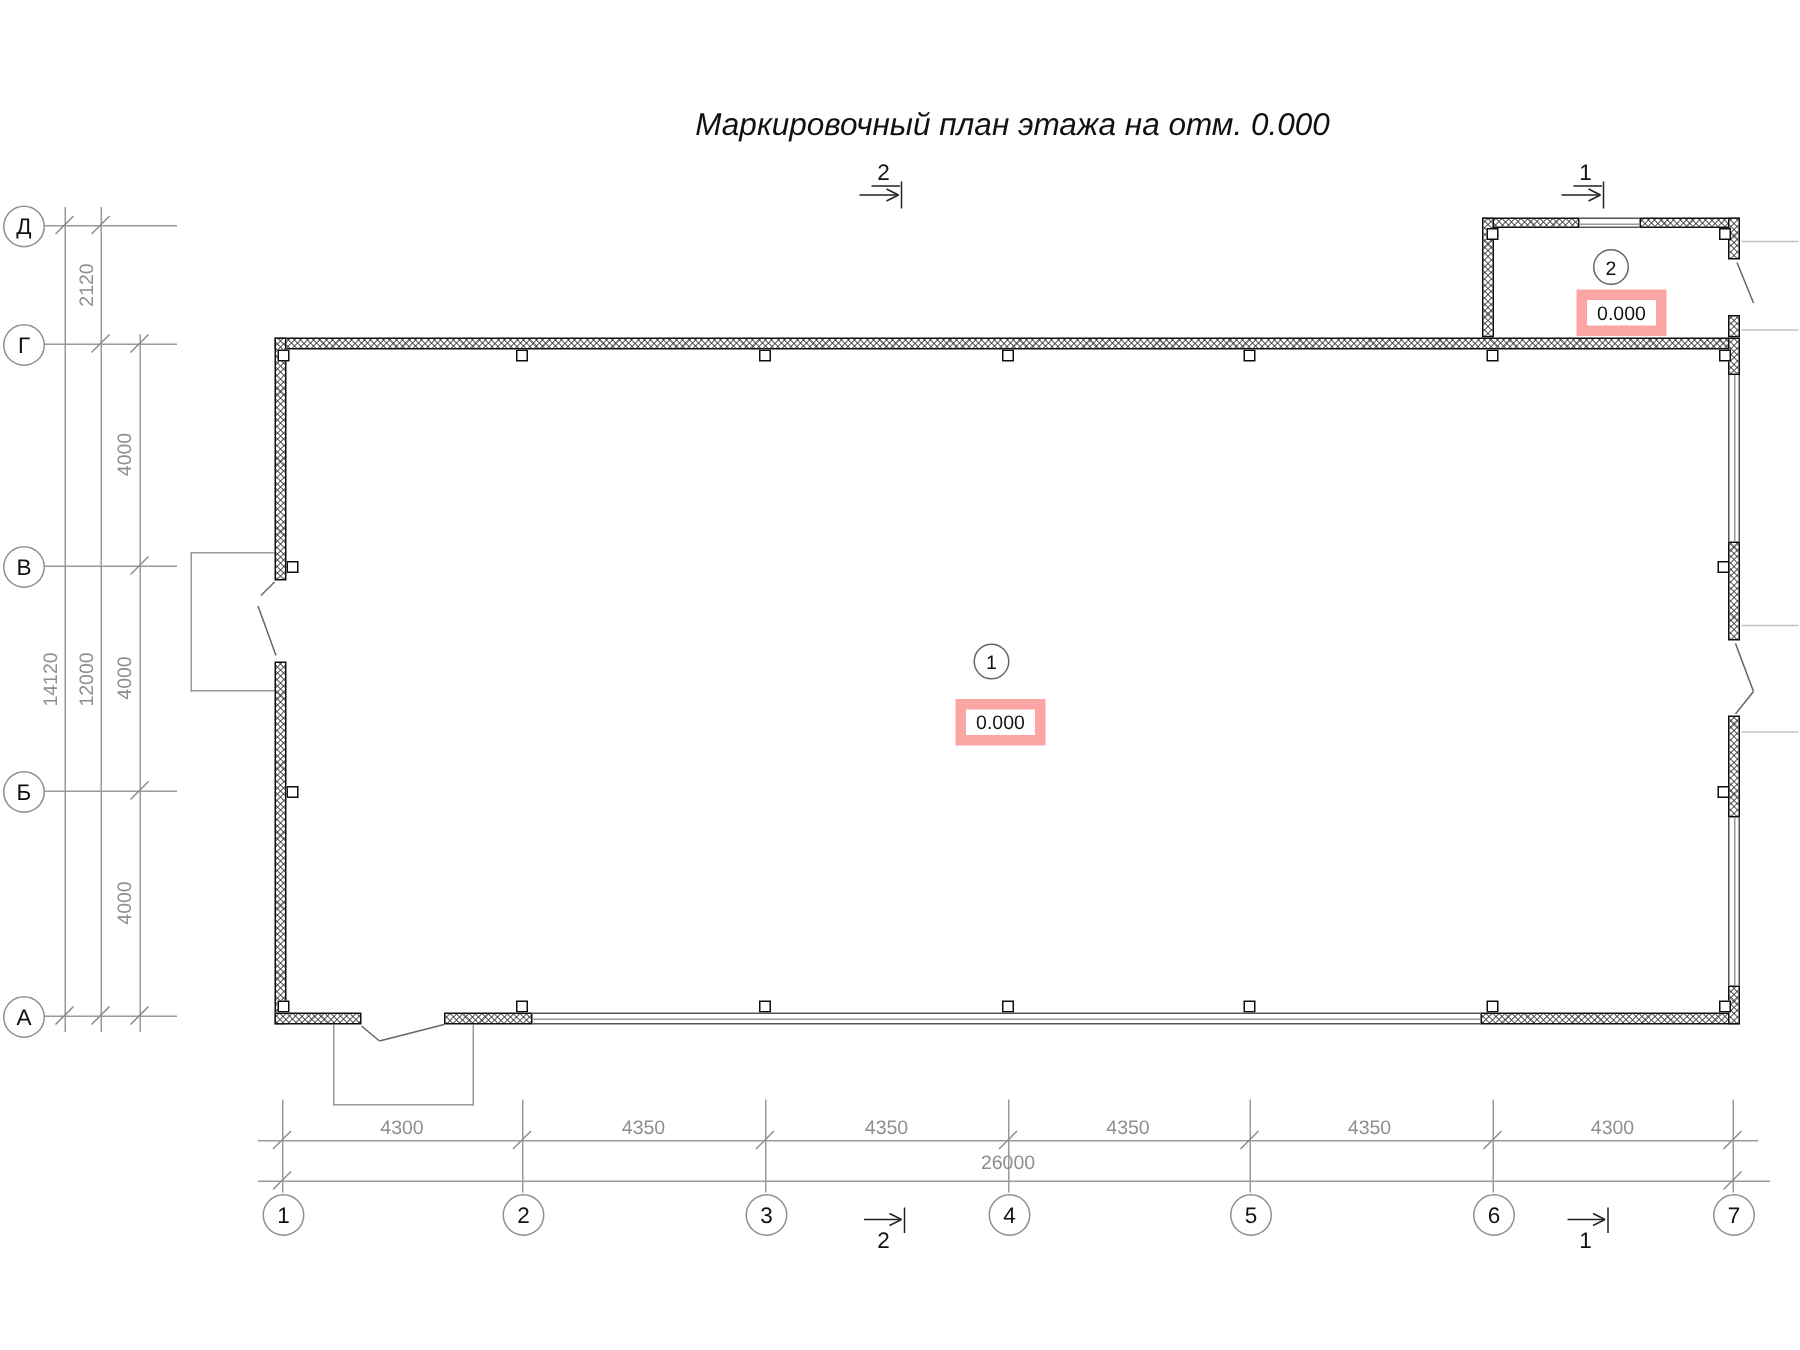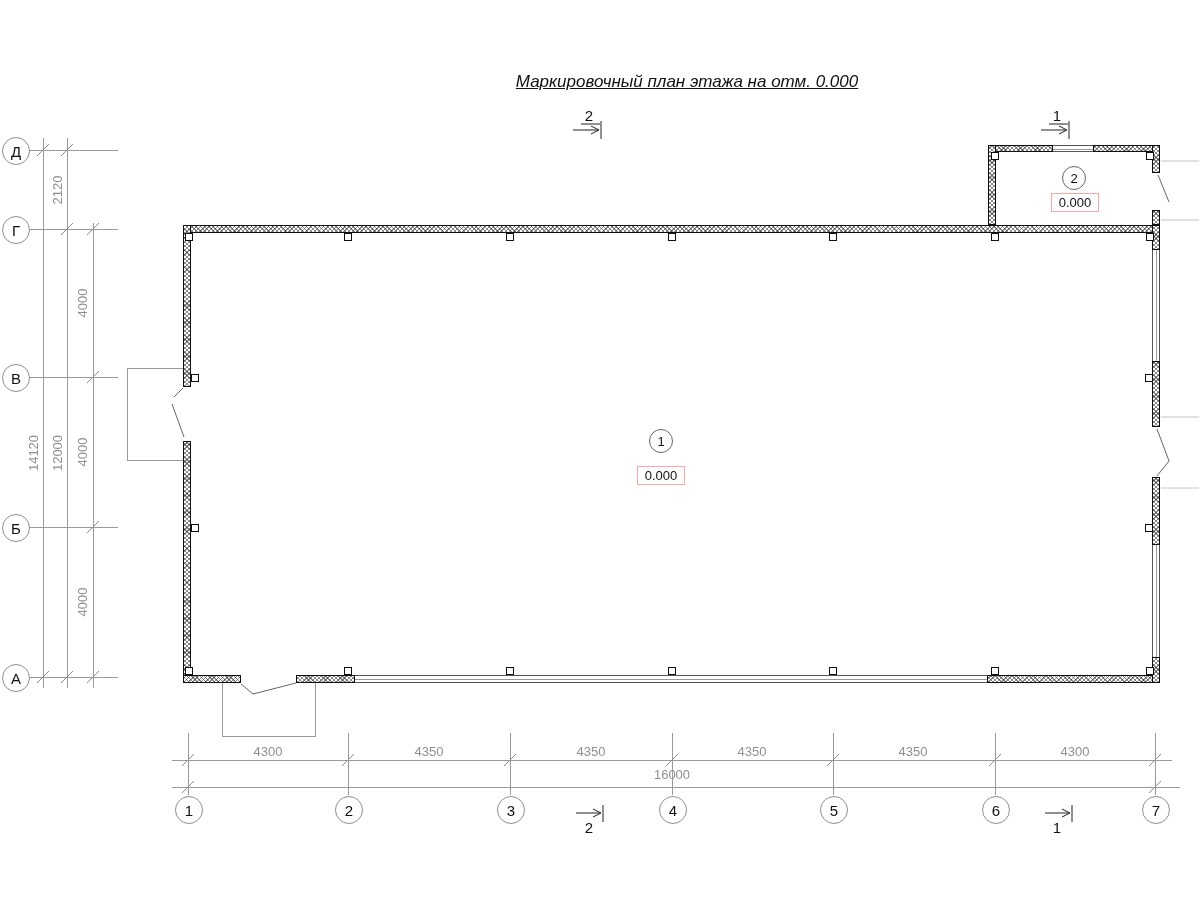--- a/index.html
+++ b/index.html
@@ -16,25 +16,25 @@
   .hl{position:absolute;height:1px;background:#9a9a9a;}
   .vl{position:absolute;width:1px;background:#9a9a9a;}
   .axc{position:absolute;width:26px;height:26px;border:1px solid #8f8f8f;border-radius:50%;background:#fff;
        display:flex;align-items:center;justify-content:center;font-size:15px;color:#111;}
   .dt{position:absolute;font-size:13px;color:#8f8f8f;white-space:nowrap;line-height:14px;}
   .vdim{width:80px;text-align:center;transform:rotate(-90deg);}
   .hdim{transform:translateX(-50%);text-align:center;}
   .porch{position:absolute;box-sizing:border-box;}
   .roomc{position:absolute;width:22px;height:22px;border:1px solid #666;border-radius:50%;background:#fff;
          display:flex;align-items:center;justify-content:center;font-size:13px;color:#111;}
-  .lvlbox{position:absolute;width:46px;height:17px;border:1px solid #fca5a5;background:#fff;
+  .lvlbox{position:absolute;width:46px;height:17px;border:7px solid #fca5a5;background:#fff;
           display:flex;align-items:center;justify-content:center;font-size:13px;color:#111;}
   .sect{position:absolute;font-size:15px;color:#111;transform:translateX(-50%);line-height:15px;}
-  .title{position:absolute;left:675px;top:72px;transform:translateX(-50%);font-style:italic;font-size:17px;
-         color:#111;text-decoration:underline;white-space:nowrap;margin-left:12px;}
+  .title{position:absolute;left:675px;top:72px;transform:translateX(-50%);font-style:italic;font-size:21px;
+         color:#111;white-space:nowrap;}
   svg.lines{position:absolute;left:0;top:0;}
 </style>
 </head>
 <body>
 
 <div id="canvas">
 
   <div class="title">Маркировочный план этажа на отм. 0.000</div>
 
   <div class="vl" style="left:43px;top:138px;height:550px;"></div>
@@ -102,21 +102,21 @@
   <div class="dt vdim" style="left:43px;top:595px;">4000</div>
   <div class="dt vdim" style="left:18px;top:446px;">12000</div>
   <div class="dt vdim" style="left:-6px;top:446px;">14120</div>
 
   <div class="dt hdim" style="left:268px;top:745px;">4300</div>
   <div class="dt hdim" style="left:429px;top:745px;">4350</div>
   <div class="dt hdim" style="left:591px;top:745px;">4350</div>
   <div class="dt hdim" style="left:752px;top:745px;">4350</div>
   <div class="dt hdim" style="left:913px;top:745px;">4350</div>
   <div class="dt hdim" style="left:1075px;top:745px;">4300</div>
-  <div class="dt hdim" style="left:672px;top:768px;">16000</div>
+  <div class="dt hdim" style="left:672px;top:768px;">26000</div>
 
   <div class="porch" style="left:127px;top:368px;width:59px;height:93px;border:1px solid #999;border-right:none;"></div>
   <div class="porch" style="left:222px;top:683px;width:94px;height:54px;border:1px solid #999;border-top:none;"></div>
 
   <div class="wall" style="left:183px;top:225px;width:977px;height:8px;"></div>
   <div class="wall" style="left:183px;top:225px;width:8px;height:162px;"></div>
   <div class="wall" style="left:183px;top:441px;width:8px;height:242px;"></div>
   <div class="wall" style="left:183px;top:675px;width:58px;height:8px;"></div>
   <div class="wall" style="left:296px;top:675px;width:59px;height:8px;"></div>
   <div class="wall" style="left:987px;top:675px;width:173px;height:8px;"></div>

